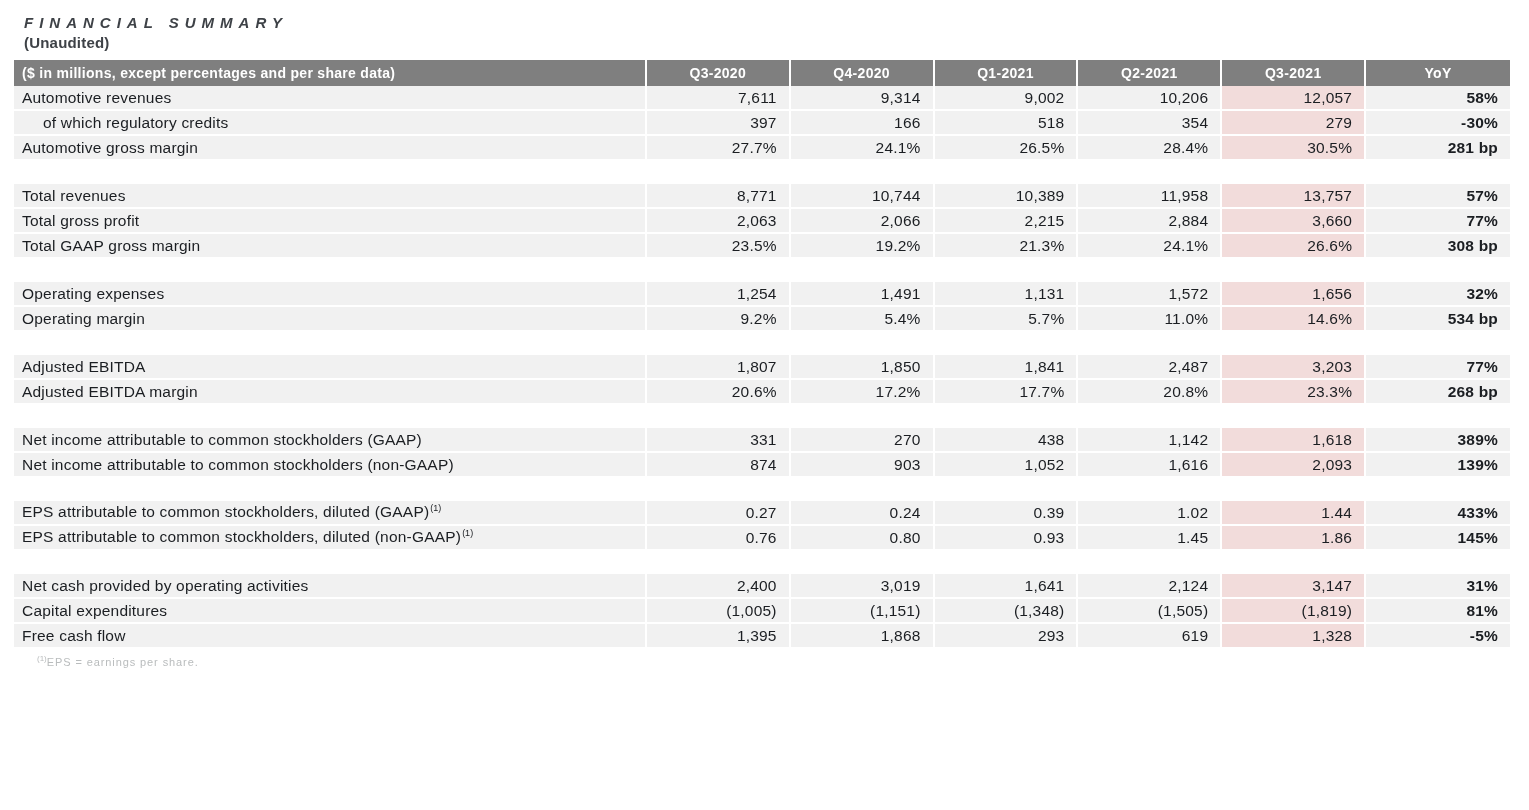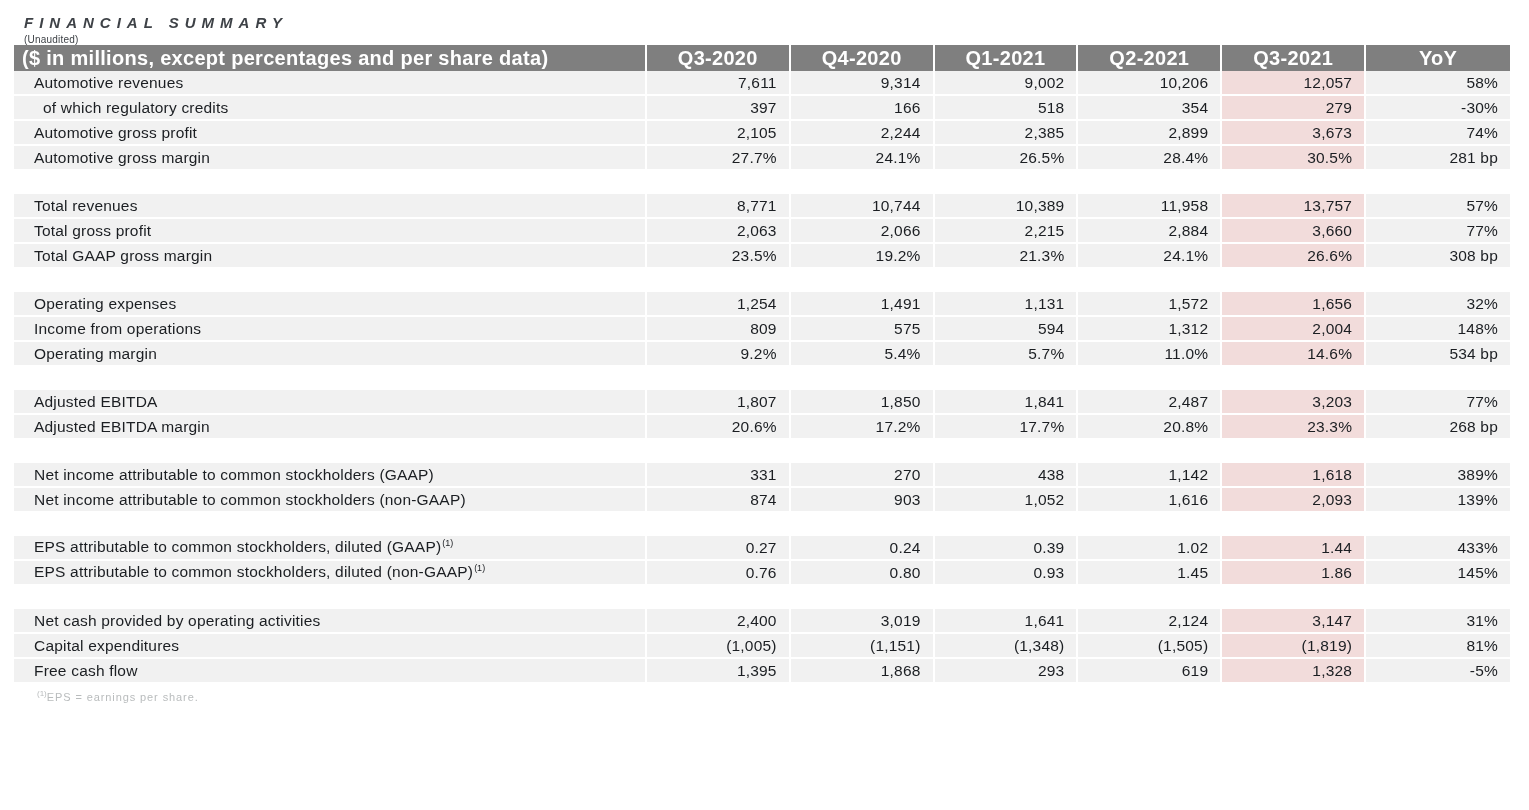--- a/index.html
+++ b/index.html
@@ -23,36 +23,36 @@
   .page-title{
     margin:2px 0 0 10px;
     font-size:15px;
     font-weight:600;
     letter-spacing:6px;
     color:var(--title);
     white-space:nowrap;
     font-style:italic;
   }
   .page-subtitle{
-    margin:3px 0 0 10px;
-    font-size:10px;
-    font-weight:400;
+    margin:3px 0 9px 10px;
+    font-size:15px;
+    font-weight:700;
     letter-spacing:0.2px;
     color:var(--title);
   }
   table.fin{
     width:100%;
     border-collapse:separate;
     border-spacing:0;
     table-layout:fixed;
   }
   thead th{
     background:var(--header-bg);
     color:#ffffff;
-    font-size:20px;
+    font-size:14px;
     font-weight:700;
     letter-spacing:0.3px;
     height:26px;
     text-align:center;
     border-right:2px solid #ffffff;
     padding:0;
     vertical-align:middle;
   }
   thead th.label{
     text-align:left;
@@ -62,24 +62,24 @@
   tbody td{
     background:var(--row-bg);
     height:25px;
     font-size:15.5px;
     letter-spacing:0.2px;
     border-bottom:2px solid #ffffff;
     border-right:2px solid #ffffff;
     padding:0;
     vertical-align:middle;
   }
-  tbody td:last-child{border-right:none;}
+  tbody td:last-child{border-right:none;font-weight:bold;}
   tbody td.label{
     text-align:left;
-    padding-left:20px;
+    padding-left:8px;
     white-space:nowrap;
     overflow:hidden;
   }
   tbody td.label.indent{padding-left:29px;}
   tbody td.value{
     text-align:right;
     padding-right:12px;
     font-variant-numeric:tabular-nums;
   }
   tbody td.hl{background:var(--hl-bg);}
@@ -144,29 +144,20 @@
         <tr>
           <td class="label indent"><span>of which regulatory credits</span></td>
           <td class="value">397</td>
           <td class="value">166</td>
           <td class="value">518</td>
           <td class="value">354</td>
           <td class="value hl">279</td>
           <td class="value">-30%</td>
         </tr>
         <tr>
-          <td class="label"><span>Automotive gross profit</span></td>
-          <td class="value">2,105</td>
-          <td class="value">2,244</td>
-          <td class="value">2,385</td>
-          <td class="value">2,899</td>
-          <td class="value hl">3,673</td>
-          <td class="value">74%</td>
-        </tr>
-        <tr>
           <td class="label"><span>Automotive gross margin</span></td>
           <td class="value">27.7%</td>
           <td class="value">24.1%</td>
           <td class="value">26.5%</td>
           <td class="value">28.4%</td>
           <td class="value hl">30.5%</td>
           <td class="value">281 bp</td>
         </tr>
         <tr class="gap">
           <td colspan="7"></td>
@@ -204,29 +195,20 @@
         <tr>
           <td class="label"><span>Operating expenses</span></td>
           <td class="value">1,254</td>
           <td class="value">1,491</td>
           <td class="value">1,131</td>
           <td class="value">1,572</td>
           <td class="value hl">1,656</td>
           <td class="value">32%</td>
         </tr>
         <tr>
-          <td class="label"><span>Income from operations</span></td>
-          <td class="value">809</td>
-          <td class="value">575</td>
-          <td class="value">594</td>
-          <td class="value">1,312</td>
-          <td class="value hl">2,004</td>
-          <td class="value">148%</td>
-        </tr>
-        <tr>
           <td class="label"><span>Operating margin</span></td>
           <td class="value">9.2%</td>
           <td class="value">5.4%</td>
           <td class="value">5.7%</td>
           <td class="value">11.0%</td>
           <td class="value hl">14.6%</td>
           <td class="value">534 bp</td>
         </tr>
         <tr class="gap">
           <td colspan="7"></td>

